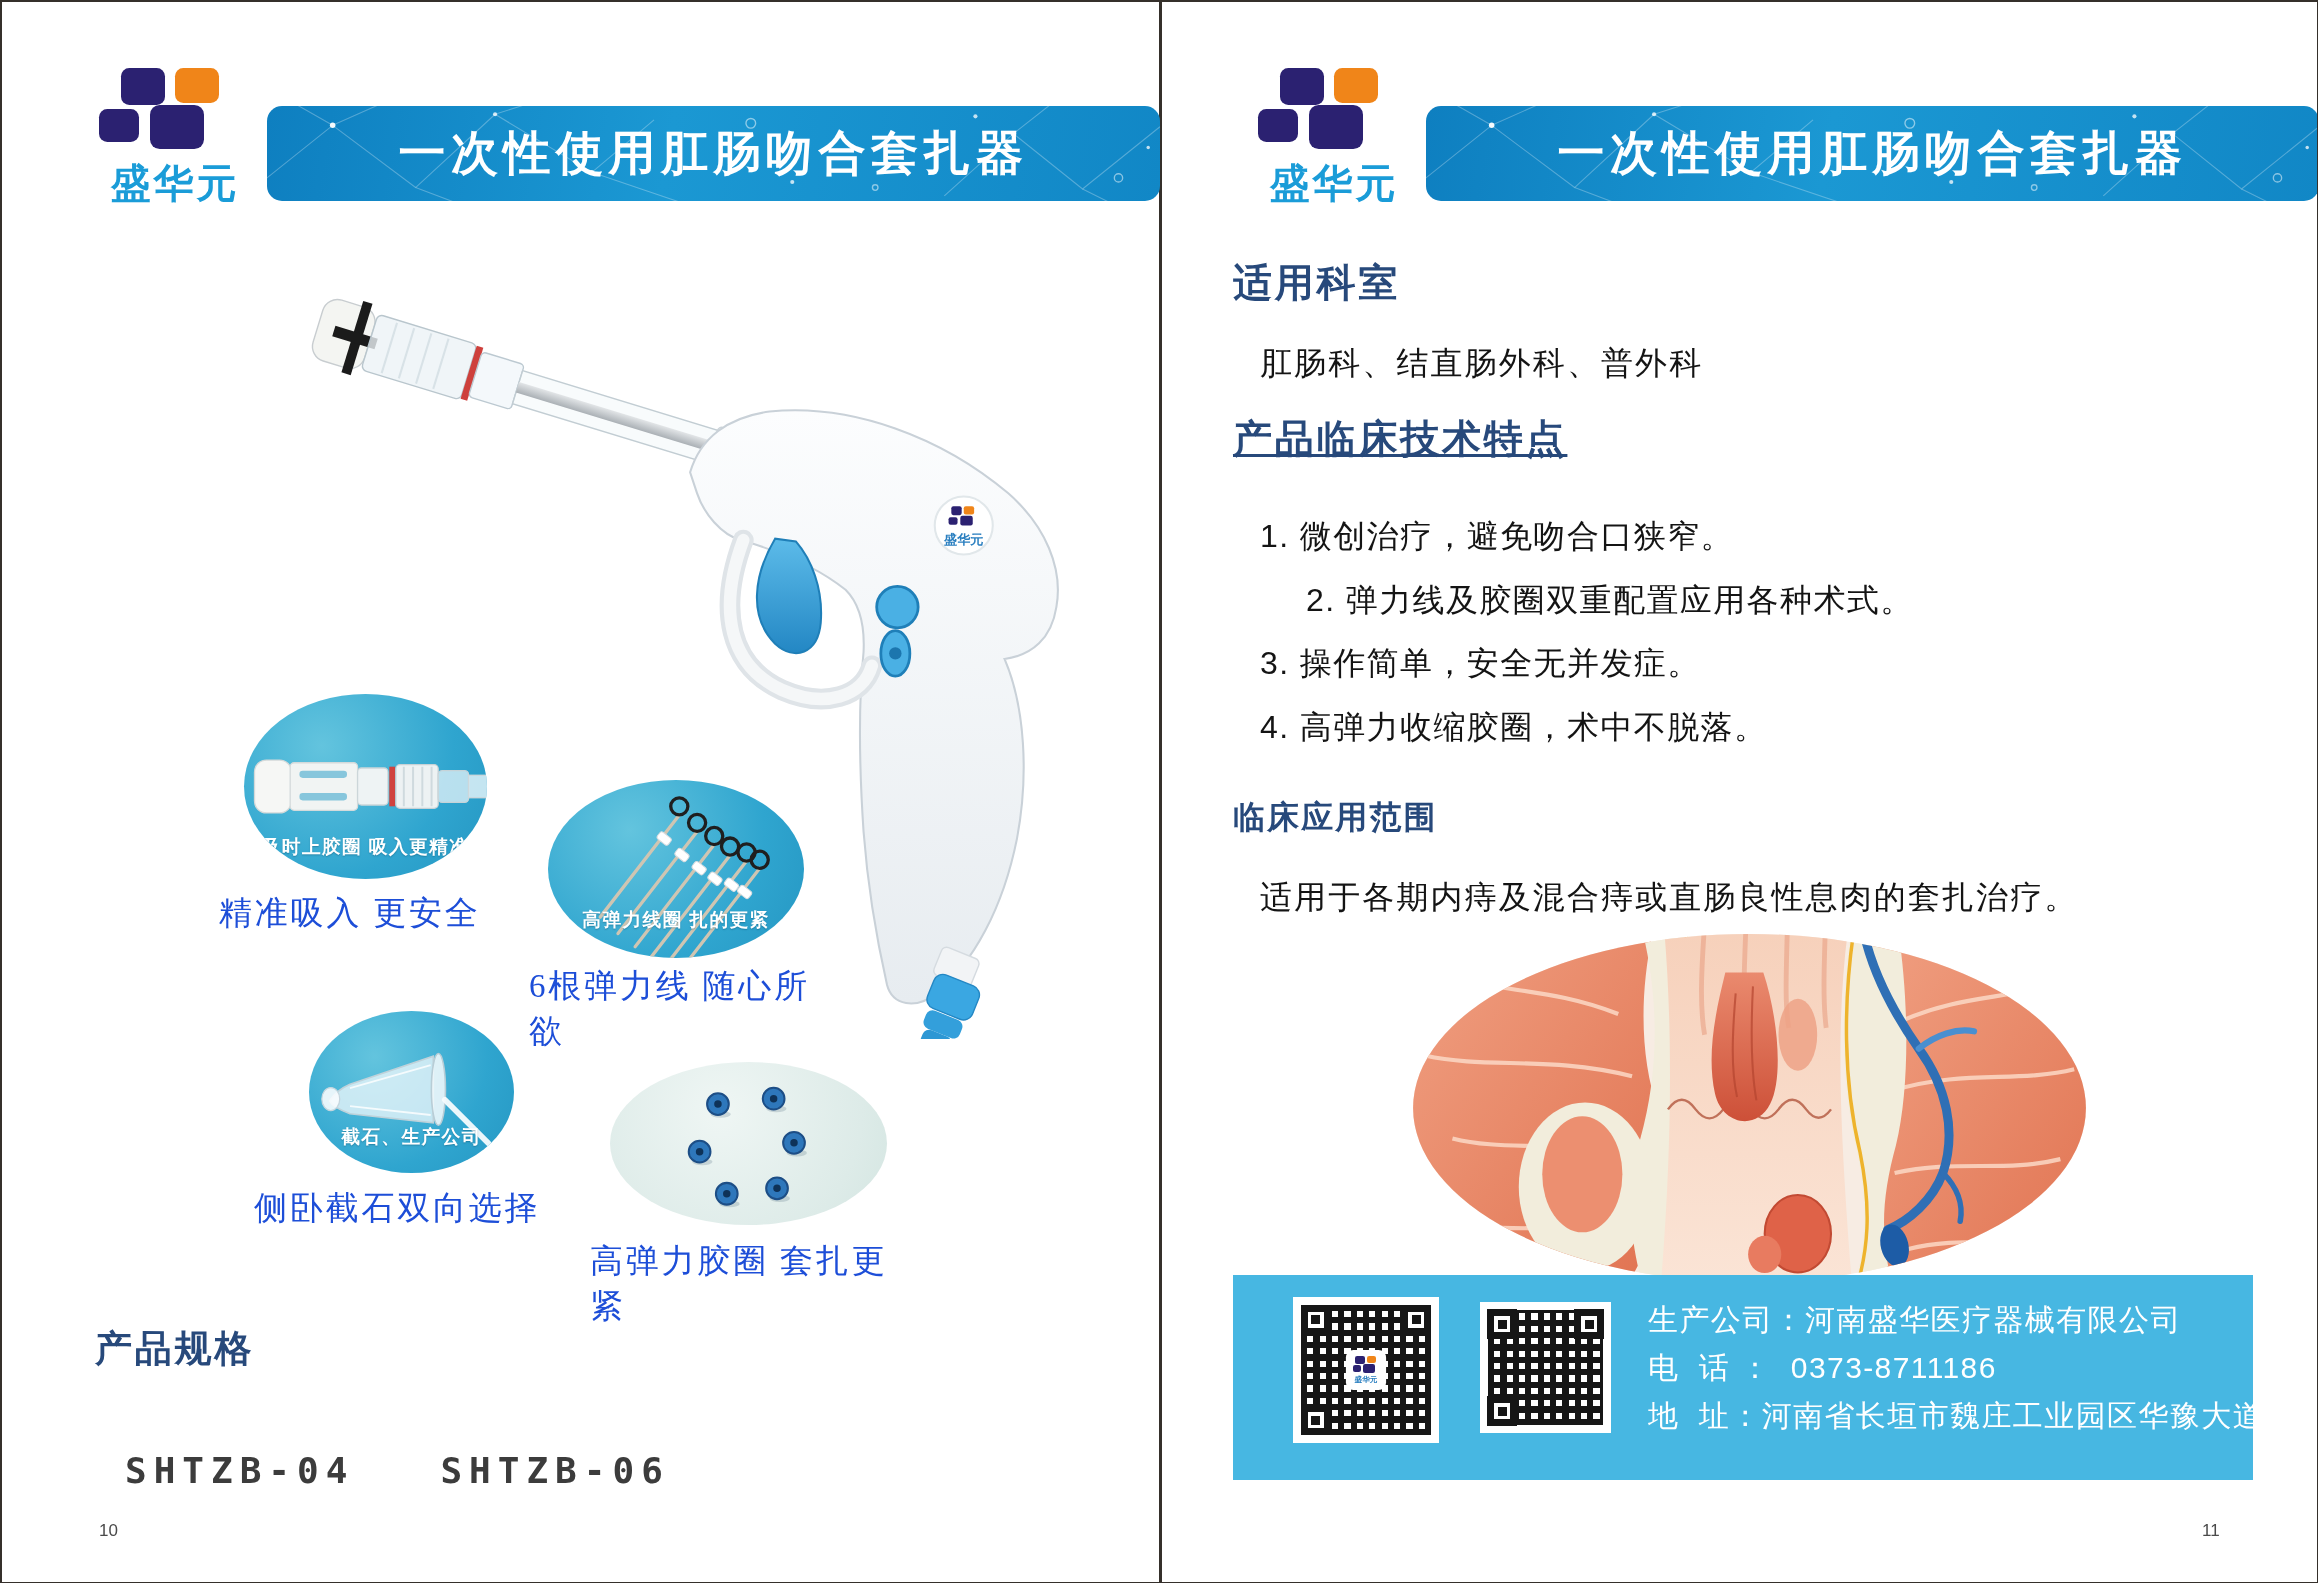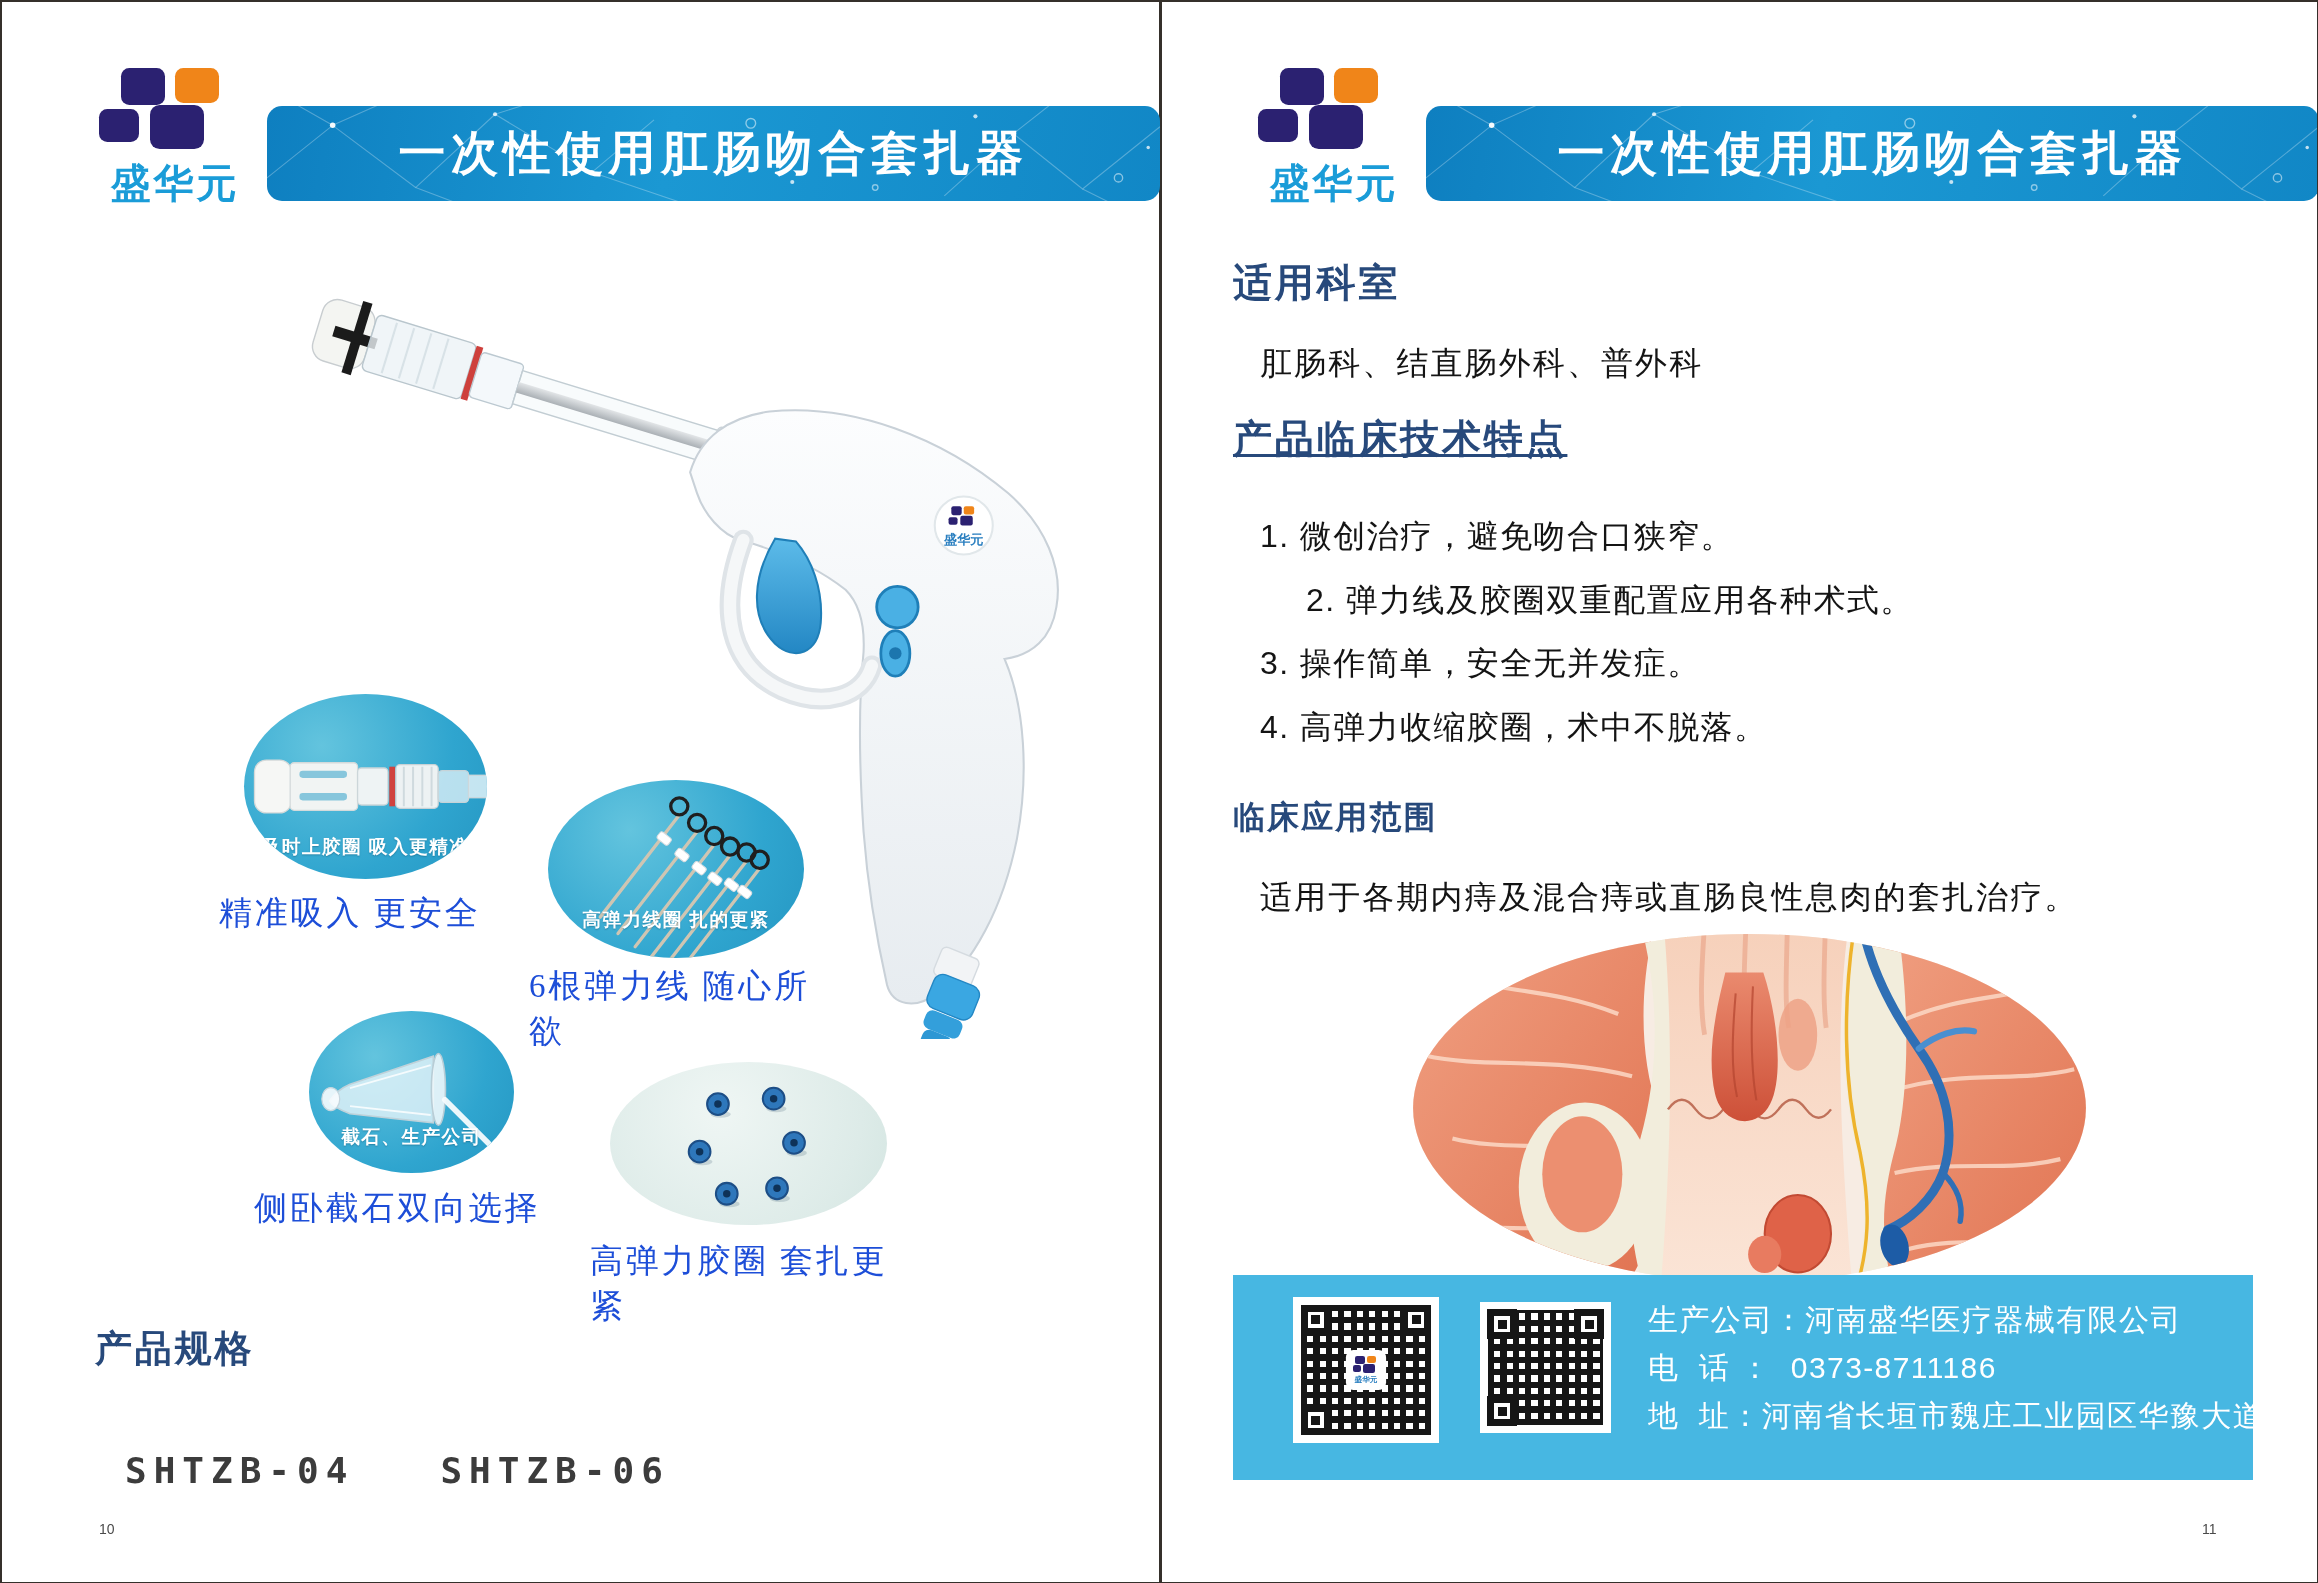--- a/index.html
+++ b/index.html
@@ -29,21 +29,21 @@
   .pale-ellipse{background:radial-gradient(circle at 40% 30%,#eff6f4 0%,#ddebe8 70%,#d3e5e1 100%);}
   .feature-circle svg{position:absolute;inset:0;width:100%;height:100%;}
   .overlay-text{position:absolute;left:0;right:0;bottom:19.4px;text-align:center;
         color:#ffffff;font-size:18.7px;font-weight:bold;letter-spacing:1.4px;text-shadow:0 0.7px 1.4px rgba(0,60,90,.35);}
   .caption{position:absolute;color:#1d4ed8;font-size:33px;letter-spacing:2.8px;font-family:Liberation Serif, serif;}
 
   .specs-heading{position:absolute;left:93px;top:1322px;font-size:37px;font-weight:bold;
         color:#27497b;letter-spacing:2.8px;}
   .specs-models{position:absolute;left:123px;top:1419px;font-size:36px;color:#3c3c3c;
         font-family:"DejaVu Sans Mono",monospace;font-weight:bold;letter-spacing:7px;white-space:pre;margin-top:29px;}
-  .page-num{position:absolute;font-size:14px;color:#4a4a4a;}
+  .page-num{position:absolute;font-size:17px;color:#4a4a4a;}
 
   
   .heading-lg{position:absolute;font-size:39px;font-weight:bold;color:#27497b;letter-spacing:2.8px;}
   .heading-md{position:absolute;font-size:32px;font-weight:bold;color:#27497b;letter-spacing:2.1px;}
   .body-text{position:absolute;font-size:32px;color:#141414;letter-spacing:2.1px;}
   .list-item{position:absolute;font-size:32px;color:#141414;letter-spacing:1.4px;}
 
   .info-box{position:absolute;left:1231px;top:1273px;width:1020px;height:205px;background:#47b7e2;}
   .qr{position:absolute;background:#ffffff;}
   .qr .modules{position:absolute;inset:7.6px;

